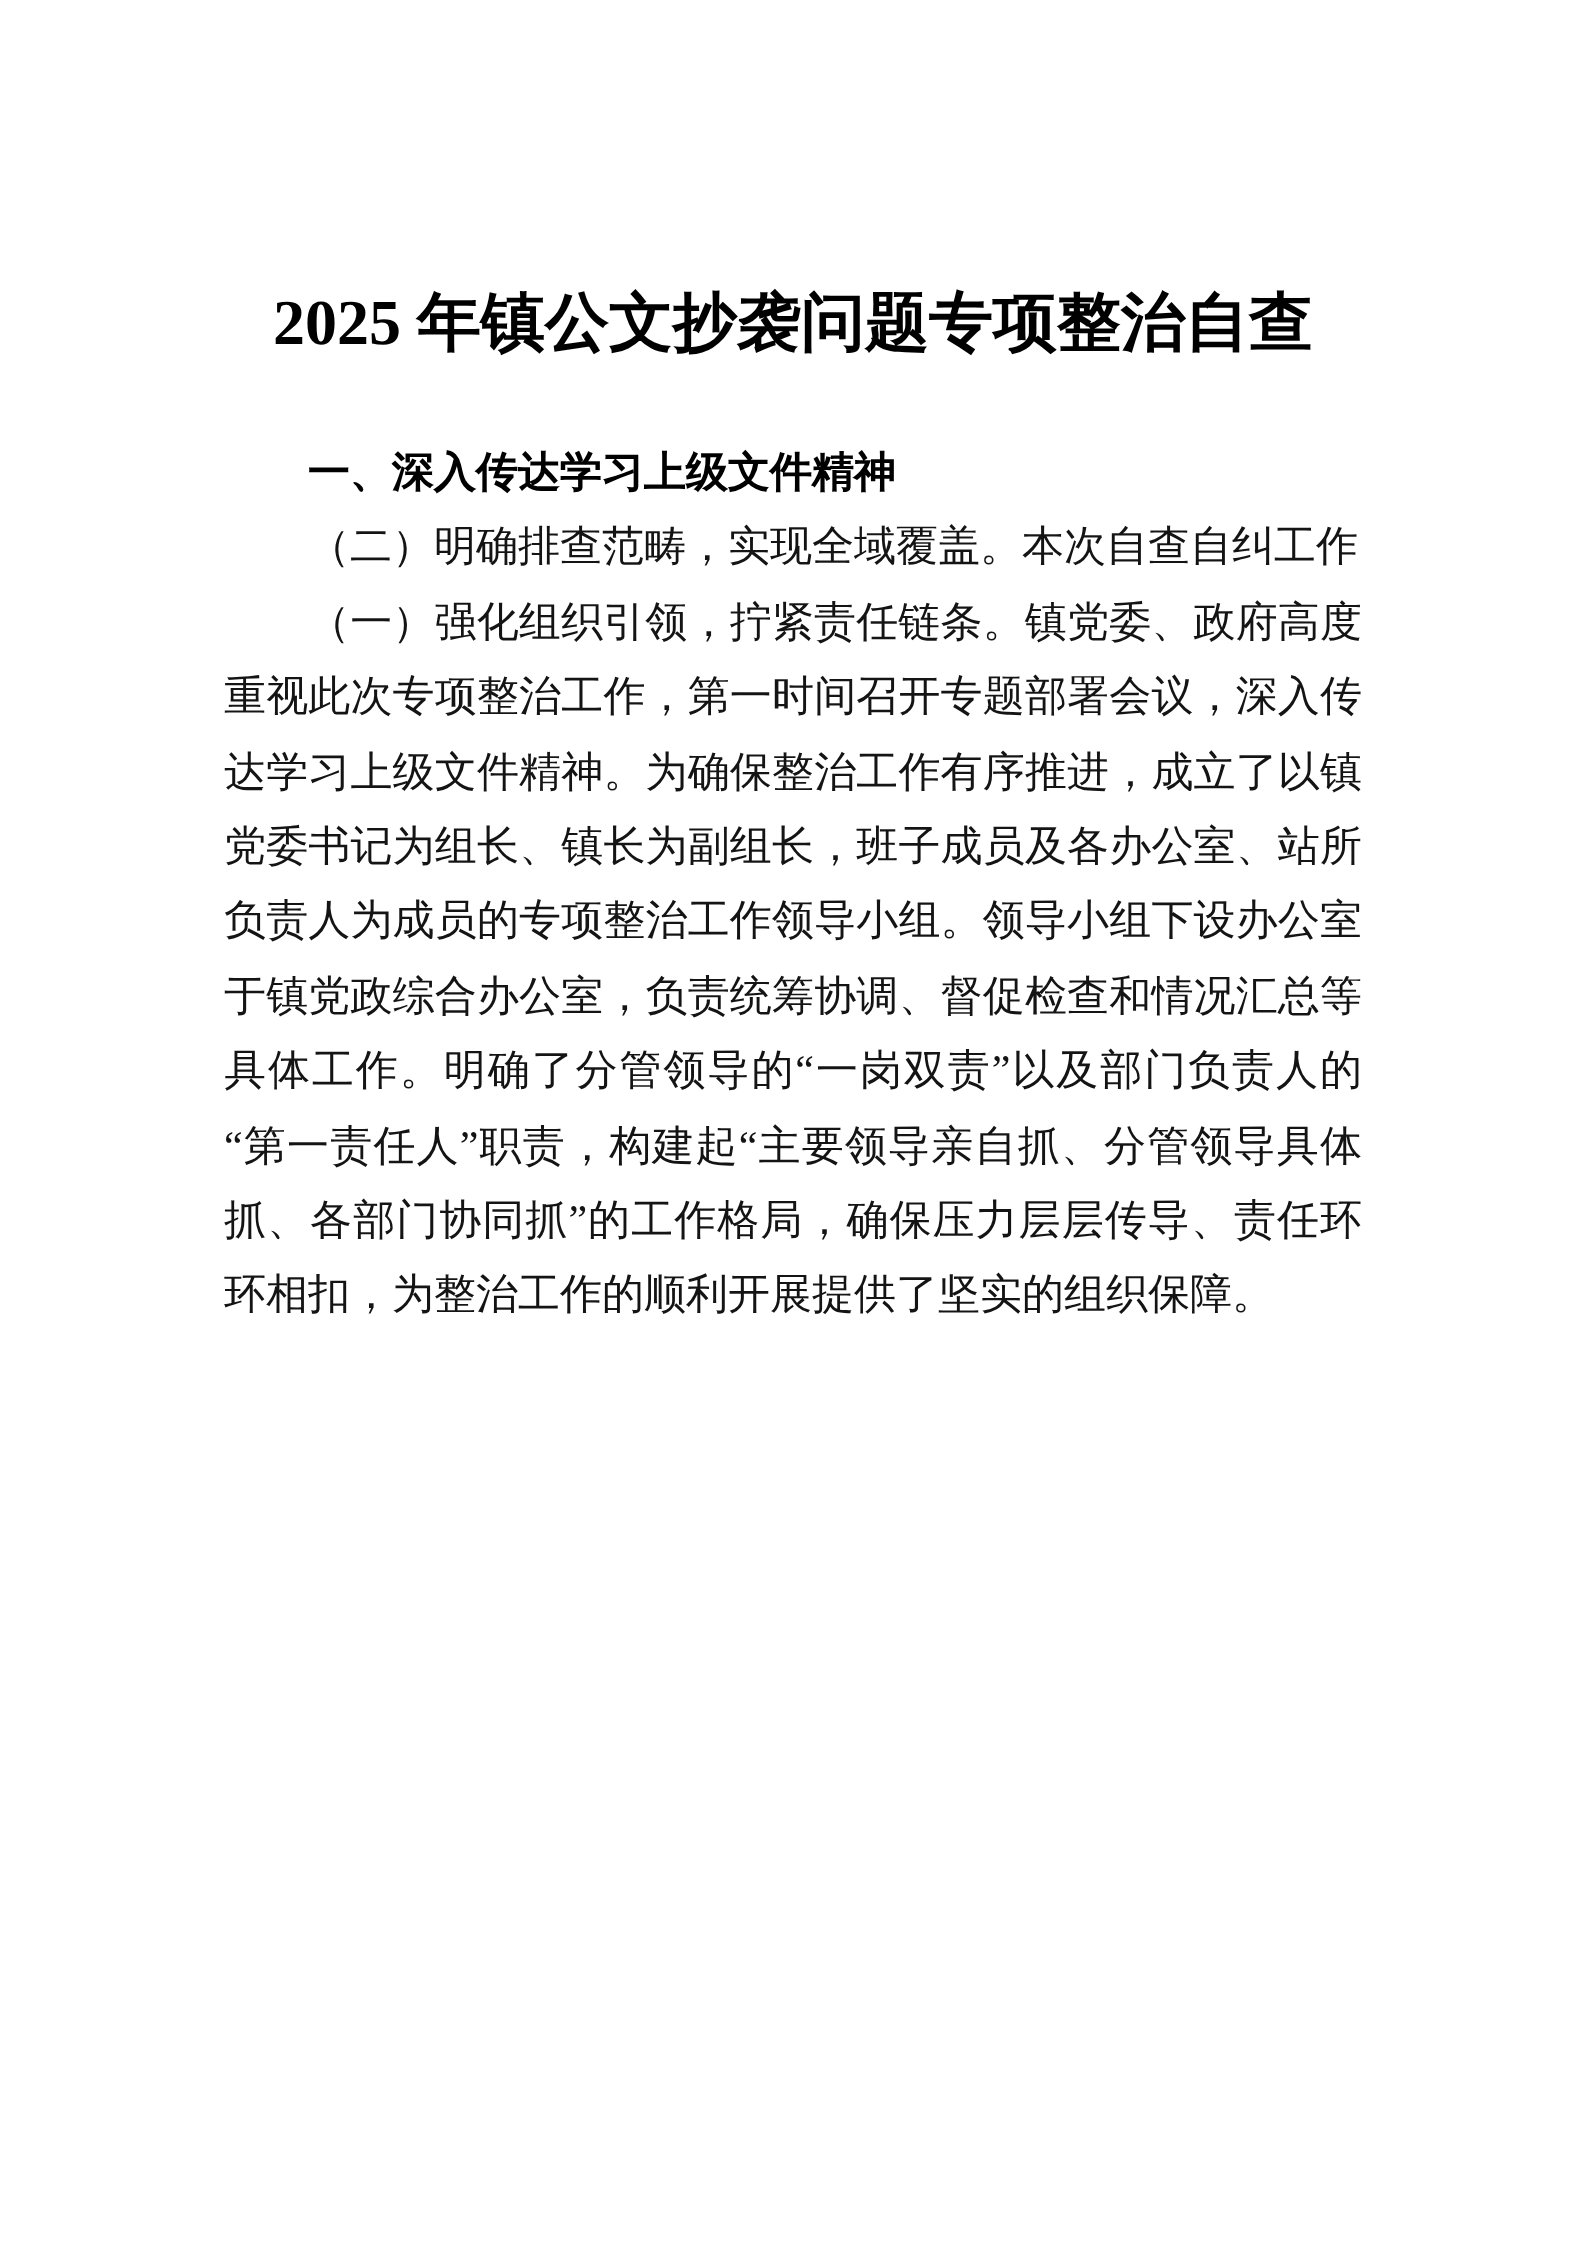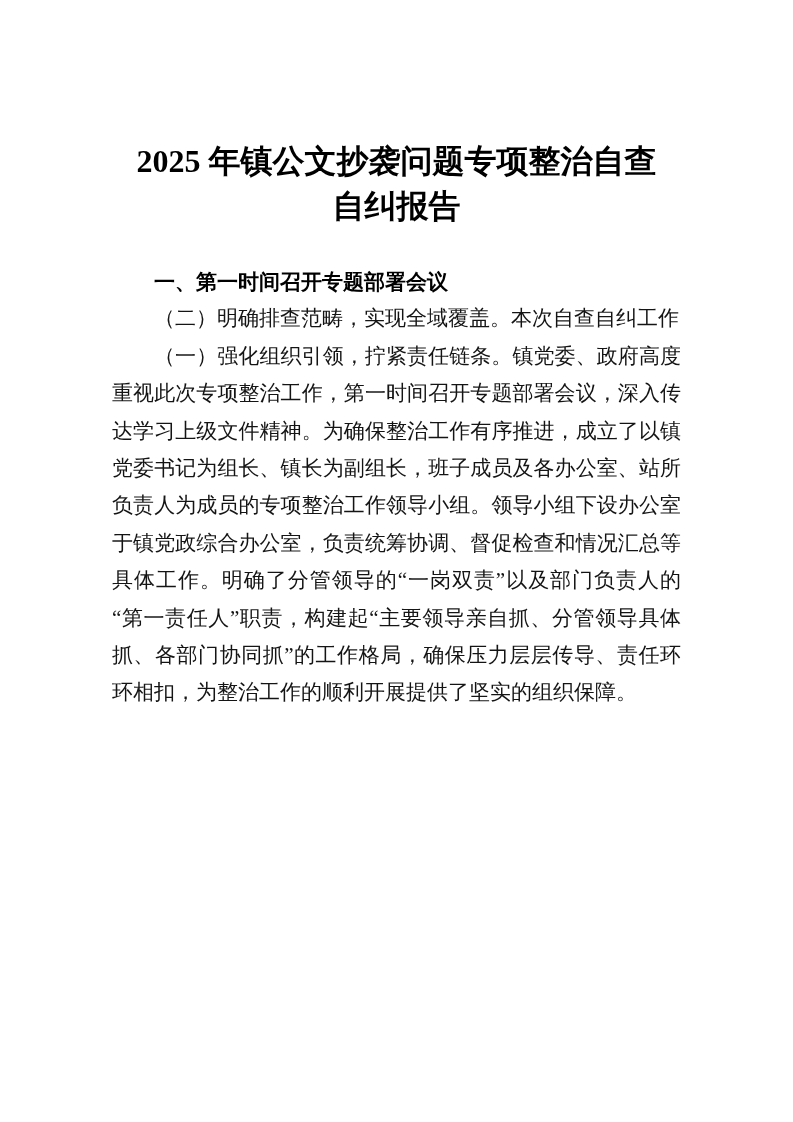--- a/index.html
+++ b/index.html
@@ -55,23 +55,22 @@
   }
 </style>
 </head>
 <body>
 
 <div class="page">
   <div class="content">
 
     <h1 class="doc-title">
       <span class="title-line">2025 年镇公文抄袭问题专项整治自查</span>
-      <span class="title-line">自纠报告</span>
     </h1>
 
     <div class="doc-body">
-      <p class="section-heading">一、第一时间召开专题部署会议</p>
+      <p class="section-heading">一、深入传达学习上级文件精神</p>
       <p>（二）明确排查范畴，实现全域覆盖。本次自查自纠工作</p>
       <p>（一）强化组织引领，拧紧责任链条。镇党委、政府高度重视此次专项整治工作，第一时间召开专题部署会议，深入传达学习上级文件精神。为确保整治工作有序推进，成立了以镇党委书记为组长、镇长为副组长，班子成员及各办公室、站所负责人为成员的专项整治工作领导小组。领导小组下设办公室于镇党政综合办公室，负责统筹协调、督促检查和情况汇总等具体工作。明确了分管领导的“一岗双责”以及部门负责人的“第一责任人”职责，构建起“主要领导亲自抓、分管领导具体抓、各部门协同抓”的工作格局，确保压力层层传导、责任环环相扣，为整治工作的顺利开展提供了坚实的组织保障。</p>
     </div>
 
   </div>
 </div>
 
 </body></html>

